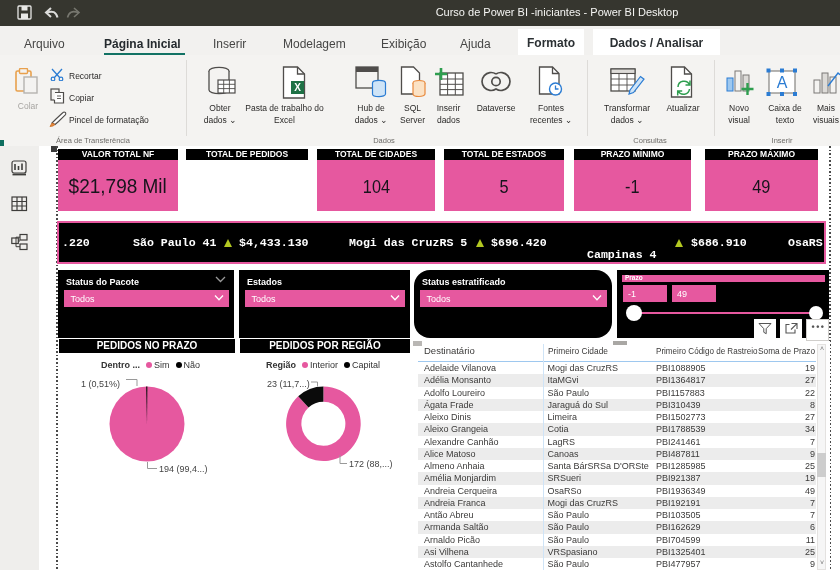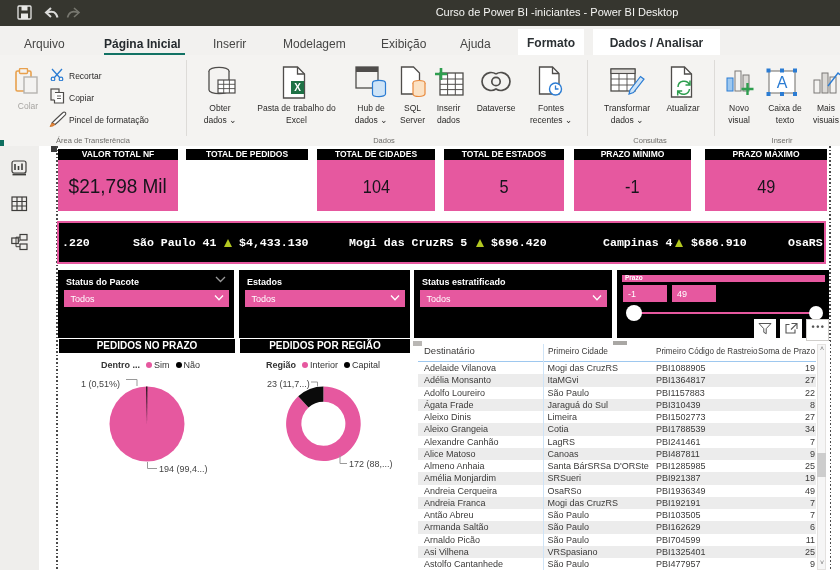--- a/index.html
+++ b/index.html
@@ -143,21 +143,21 @@
       <path d="M12 18.3 h17 M12 22.6 h17 M17.7 14 v13 M23.4 14 v13" stroke="#4f4d4b" stroke-width="0.9"></path>
     </svg>
     <div class="rlab" style="left:195px; top:47px; width:50px;">Obter<br>dados ⌄</div>
 
     <svg class="abs" style="left:282px; top:11px;" width="24" height="33" viewBox="0 0 24 33">
       <path d="M1.5 1 h14 l7 7 v24 h-21 Z" fill="#fff" stroke="#4f4d4b" stroke-width="1.3"></path>
       <path d="M15.5 1 v7 h7" fill="none" stroke="#4f4d4b" stroke-width="1.3"></path>
       <rect x="9" y="15" width="13" height="13" fill="#1e7145"></rect>
       <text x="15.5" y="25" text-anchor="middle" font-size="10" font-weight="bold" fill="#fff">X</text>
     </svg>
-    <div class="rlab" style="left:244px; top:47px; width:105px;">Pasta de trabalho do<br>Excel</div>
+    <div class="rlab" style="left:232px; top:47px; width:105px;">Pasta de trabalho do<br>Excel</div>
 
     <svg class="abs" style="left:355px; top:11px;" width="32" height="33" viewBox="0 0 32 33">
       <rect x="1" y="1" width="22" height="21" fill="#f4f3f1" stroke="#4f4d4b" stroke-width="1.3"></rect>
       <rect x="1" y="1" width="22" height="5" fill="#4f4d4b"></rect>
       <ellipse cx="24" cy="17" rx="6.5" ry="2.6" fill="#cfe4f7" stroke="#2b7cd3" stroke-width="1.2"></ellipse>
       <path d="M17.5 17 V 28 a6.5 2.6 0 0 0 13 0 V 17" fill="#cfe4f7" stroke="#2b7cd3" stroke-width="1.2"></path>
     </svg>
     <div class="rlab" style="left:346px; top:47px; width:50px;">Hub de<br>dados ⌄</div>
 
     <svg class="abs" style="left:400px; top:11px;" width="26" height="33" viewBox="0 0 26 33">
@@ -266,34 +266,34 @@
       <div class="bd"><span>104</span></div>
     </div>
   <div class="card" style="left:444px; width:120px;">
       <div class="hd">TOTAL DE ESTADOS</div>
       <div class="bd"><span>5</span></div>
     </div>
   <div class="card" style="left:574px; width:117px;">
       <div class="hd">PRAZO MÍNIMO</div>
       <div class="bd"><span>-1</span></div>
     </div>
-  <div class="card" style="left:705px; width:122px;">
+  <div class="card" style="left:705px; width:113px;">
       <div class="hd">PRAZO MÁXIMO</div>
       <div class="bd"><span>49</span></div>
     </div>
 
   <div id="ticker" class="abs">
     <span class="tk" style="left:3px;">.220</span>
     <span class="tk" style="left:74px;">São Paulo 41</span>
     <span class="tri" style="left:165px;"></span>
     <span class="tk" style="left:180px;">$4,433.130</span>
     <span class="tk" style="left:290px;">Mogi das CruzRS 5</span>
     <span class="tri" style="left:417px;"></span>
     <span class="tk" style="left:432px;">$696.420</span>
-    <span class="tk" style="left:544px;">Campinas 4</span>
+    <span class="tk" style="left:528px;margin-top:12px;">Campinas 4</span>
     <span class="tri" style="left:616px;"></span>
     <span class="tk" style="left:632px;">$686.910</span>
     <span class="tk" style="left:729px;">OsaRS</span>
   </div>
 
   <div class="slicer" style="left:58px; width:176px;">
     <div class="ttl">Status do Pacote</div>
       <svg style="position:absolute; right:8px; top:6px;" width="11" height="7" viewBox="0 0 11 7">
         <path d="M1 1 L5.5 5.5 L10 1" stroke="#9a9a9a" stroke-width="1.3" fill="none"></path>
       </svg>
@@ -306,21 +306,21 @@
   </div>
   <div class="slicer" style="left:239px; width:171px;">
     <div class="ttl">Estados</div>
     <div class="dd">
         <span>Todos</span>
         <svg class="dchev" width="10" height="6" viewBox="0 0 10 6">
           <path d="M1 0.5 L5 4.8 L9 0.5" stroke="#fff" stroke-width="1.3" fill="none"></path>
         </svg>
       </div>
   </div>
-  <div class="slicer" style="left:414px; width:198px;">
+  <div class="slicer" style="left:414px; width:198px;border-radius:16px;">
     <div class="ttl">Status estratificado</div>
     <div class="dd">
         <span>Todos</span>
         <svg class="dchev" width="10" height="6" viewBox="0 0 10 6">
           <path d="M1 0.5 L5 4.8 L9 0.5" stroke="#fff" stroke-width="1.3" fill="none"></path>
         </svg>
       </div>
   </div>
   <div class="slicer" style="left:617px; width:212px;" id="prazo">
     <div style="position:absolute; left:5px; top:4.5px; right:4px; height:7px; background:#e6589f;"></div>

